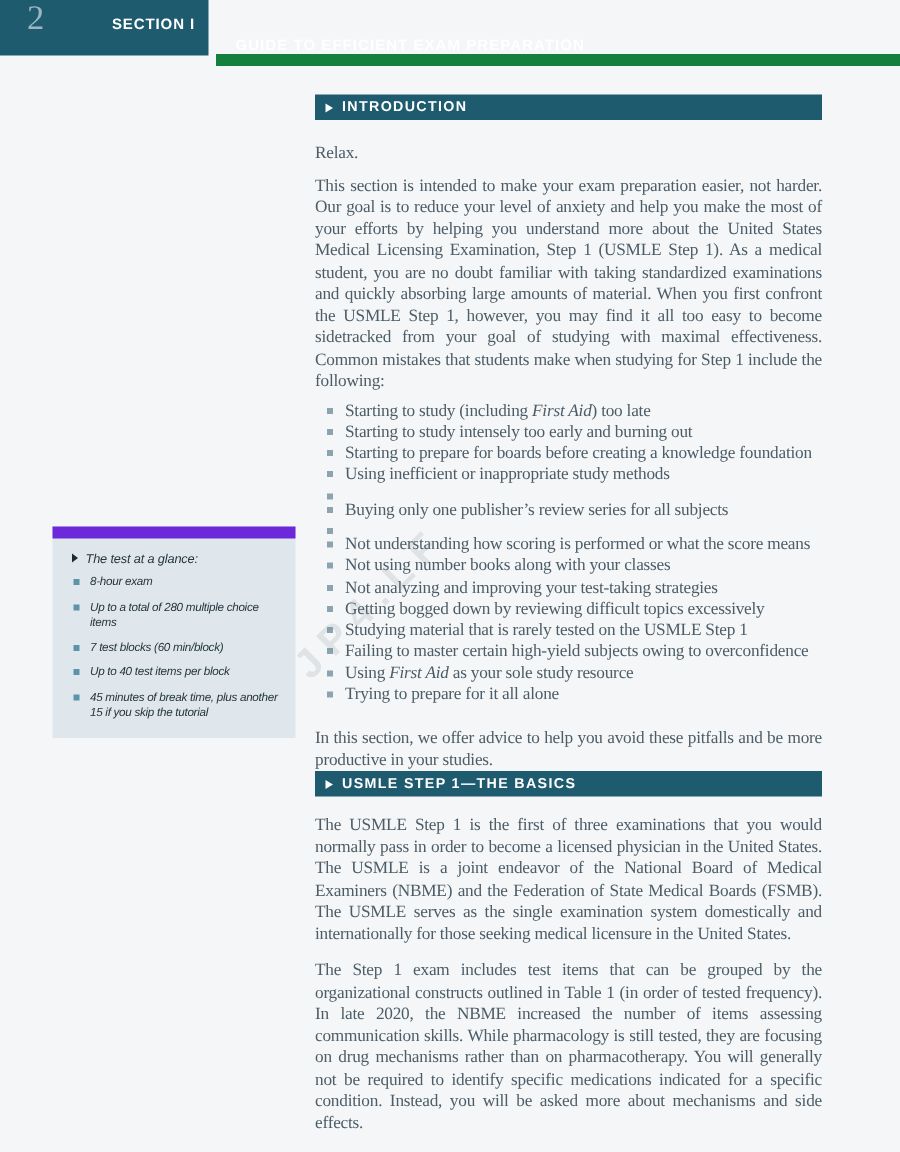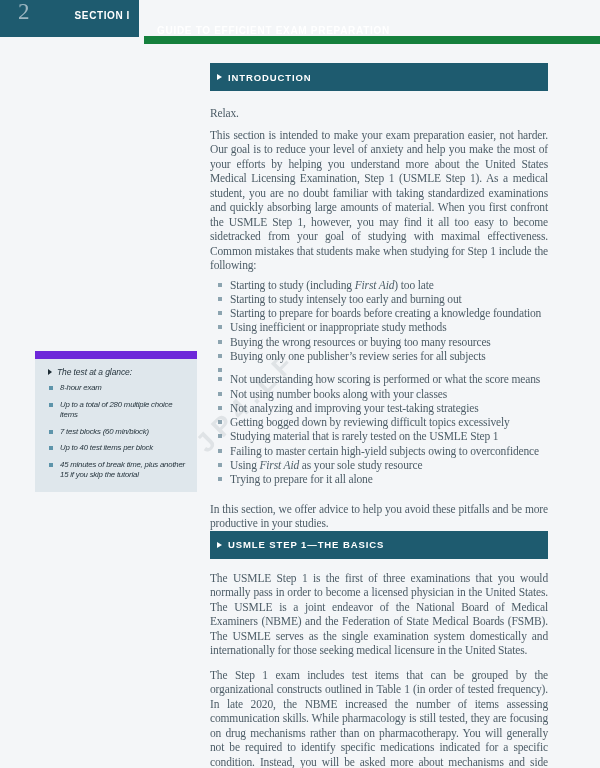--- a/index.html
+++ b/index.html
@@ -41,21 +41,21 @@
   .note-title{font-size:8.5px;letter-spacing:-.1px;line-height:10px;}
   .note-list{list-style:none;margin:0;padding:0 0 0 5px;}
   .note-list li{display:flex;margin-top:6px;}
   .note-list .sq{
     width:4px;height:4px;background:#5d94aa;flex:none;margin:3px 7px 0 1px;
   }
   .note-list .li-text{font-size:7.8px;letter-spacing:-.2px;line-height:10.5px;}
   
   .main{position:absolute;left:210px;top:63px;width:338px;}
   .section-bar{
-    background:#1e5b6f;color:#ffffff;height:28px;display:flex;align-items:center;
+    background:#1e5b6f;color:#ffffff;height:17px;display:flex;align-items:center;
     padding-left:7px;box-sizing:border-box;
     font-family:"Liberation Sans",sans-serif;font-weight:bold;font-size:9.5px;
     letter-spacing:.9px;
   }
   .bar-tri{
     width:0;height:0;border-left:5px solid #ffffff;border-top:3.5px solid transparent;
     border-bottom:3.5px solid transparent;margin-right:6px;flex:none;
   }
   .body-p,.relax{
     margin:0;color:#4d5d67;font-size:11.5px;line-height:14.5px;
@@ -147,21 +147,20 @@
         <li>
           <span class="sq"></span>
           <span class="li-text"><span>Starting to prepare for boards before creating a knowledge foundation</span></span>
         </li>
         <li>
           <span class="sq"></span>
           <span class="li-text"><span>Using inefficient or inappropriate study methods</span></span>
         </li>
         <li>
           <span class="sq"></span>
-          <span class="li-text"><span>Buying the wrong resources or buying too many resources</span></span>
         </li>
         <li>
           <span class="sq"></span>
           <span class="li-text"><span>Buying only one publisher’s review series for all subjects</span></span>
         </li>
         <li>
           <span class="sq"></span>
         </li>
         <li>
           <span class="sq"></span>

